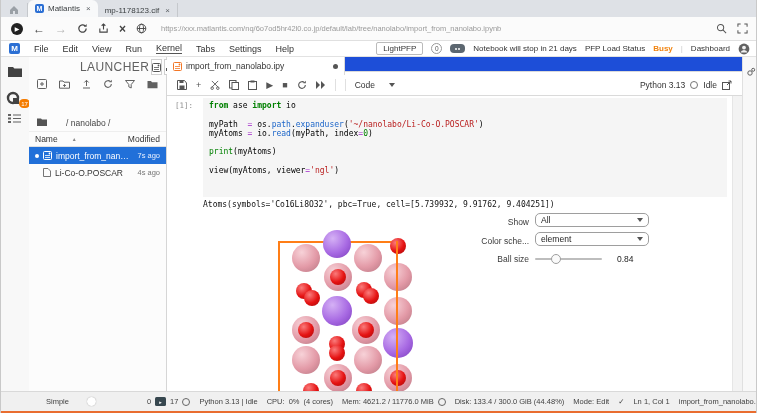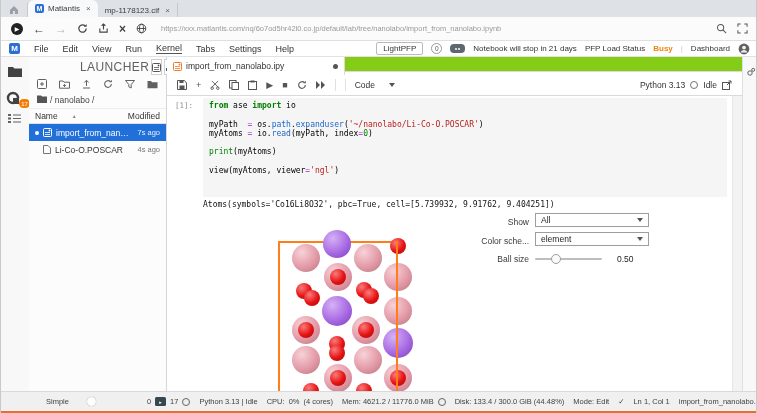--- a/index.html
+++ b/index.html
@@ -42,32 +42,32 @@
   .activitybar{position:absolute;left:0;top:57px;width:28px;height:334px;background:#f8f8f8;border-right:1px solid #e0e0e0;}
   .abicon{position:absolute;left:7px;color:#424242;}
   .badge17{position:absolute;left:13px;top:8px;min-width:9px;height:9px;background:#f57c00;color:#fff;border-radius:5px;
            font-size:6px;display:flex;align-items:center;justify-content:center;padding:0 1px;}
   .sidebar{position:absolute;left:28px;top:57px;width:138px;height:334px;background:#fcfcfc;border-right:1px solid #d6d6d6;box-sizing:border-box;}
   .launchrow{display:flex;align-items:center;height:20px;padding:0 4px;gap:2px;}
   .launchlbl{font-size:12px;letter-spacing:.4px;color:#616161;flex:1;margin-left:47px;}
   .lbtn{width:20px;height:14px;border:1px solid #d0d0d0;background:#fff;display:flex;align-items:center;justify-content:center;}
   .lbtn.blue{background:#1976d2;border-color:#1976d2;}
   .ftools{display:flex;align-items:center;justify-content:space-between;padding:2px 8px 3px 8px;}
-  .crumb{display:flex;gap:3px;font-size:8.5px;color:#444;padding:3px 8px;}
+  .crumb{display:flex;gap:19px;font-size:8.5px;color:#444;padding:3px 8px;margin-top:23px;}
   .fhead{display:flex;align-items:center;font-size:8.5px;color:#333;padding:2px 6px;border-bottom:1px solid #e0e0e0;border-top:1px solid #eee;}
   .fhead .sortc{color:#888;font-size:5px;margin-left:14px;}
   .fhead .modh{margin-left:auto;}
   .frow{display:flex;align-items:center;height:17px;font-size:8.5px;color:#333;padding:0 6px;gap:4px;}
   .frow.sel{background:#2170d9;color:#fff;}
   .fname{white-space:nowrap;overflow:hidden;text-overflow:ellipsis;flex:1;}
   .fage{font-size:7.5px;}
   .frow.sel .fage{color:#e8f0fe;} .frow:not(.sel) .fage{color:#757575;}
   .dirtydot{width:4px;height:4px;border-radius:50%;background:#fff;}
   
-  .doctabbar{position:absolute;left:166px;top:57px;width:575px;height:15px;background:#84cc16;border-bottom:1px solid #dadada;box-sizing:border-box;}
+  .doctabbar{position:absolute;left:166px;top:57px;width:575px;height:15px;background:#1d4ed8;border-bottom:1px solid #dadada;box-sizing:border-box;}
   .doctab{position:absolute;left:0;top:0;height:18px;width:178px;background:#fff;border-right:1px solid #dadada;
           display:flex;align-items:center;gap:4px;padding:0 6px;font-size:8.5px;color:#333;box-sizing:border-box;}
   .ddot{width:5px;height:5px;border-radius:50%;background:#555;margin-left:auto;}
   .nbtoolbar{position:absolute;left:166px;top:75px;width:575px;height:21px;background:#fff;border-bottom:1px solid #dadada;
              display:flex;align-items:center;gap:9px;padding:0 10px;box-sizing:border-box;color:#555;}
   .ticon{font-size:9px;line-height:1;color:#555;}
   .tsep{width:1px;height:12px;background:#e0e0e0;}
   .runbg{display:flex;align-items:center;gap:4px;border:1px solid #c8c8c8;border-radius:2px;height:14px;padding:0 5px;font-size:8px;color:#333;background:#fff;}
   .codesel{display:flex;align-items:center;gap:14px;font-size:8.5px;color:#333;}
   .chev{width:0;height:0;border-left:3px solid transparent;border-right:3px solid transparent;border-top:4px solid #555;}
@@ -79,21 +79,21 @@
   .cl{font-family:"DejaVu Sans Mono",monospace;font-size:8px;line-height:9.3px;white-space:pre;color:#000;}
   .tk-k{color:#008000;font-weight:bold;}
   .tk-o{color:#a227c9;}
   .tk-s{color:#ba2121;}
   .tk-n{color:#008000;}
   .tk-f{color:#1d66c9;}
   .tk-b{color:#008000;}
   .outline-text{position:absolute;left:202px;top:200px;font-family:"DejaVu Sans Mono",monospace;font-size:8px;color:#111;white-space:pre;}
   
   .wlabel{position:absolute;font-size:8.5px;color:#3a3a3a;text-align:right;width:60px;}
-  .wselect{position:absolute;width:114px;height:14px;border:1px solid #9e9e9e;border-radius:0;background:#fff;
+  .wselect{position:absolute;width:114px;height:14px;border:1px solid #9e9e9e;border-radius:5px;background:#fff;
            display:flex;align-items:center;font-size:8.5px;color:#222;padding:0 5px;box-sizing:border-box;z-index:30;}
   .wselect .chev{margin-left:auto;}
   .strack{position:absolute;width:67px;height:2px;background:#bdbdbd;border-radius:1px;z-index:30;}
   .sthumb{position:absolute;width:10px;height:10px;border-radius:50%;background:#fafafa;border:1px solid #9e9e9e;box-sizing:border-box;z-index:31;}
   .sval{position:absolute;font-size:8.5px;color:#222;z-index:30;}
   
   .viewer{position:absolute;left:168px;top:215px;width:563px;height:176px;background:#fff;overflow:hidden;}
   .cellbox{position:absolute;border:2px solid #ff7e17;z-index:1;}
   .cellline{position:absolute;background:#ff7e17;z-index:12;}
   .atom{position:absolute;border-radius:50%;z-index:5;}
@@ -398,21 +398,21 @@
     <span class="chev"></span>
   </div>
   <span class="wlabel" style="left:468px;top:236px">Color sche...</span>
   <div class="wselect" style="left:534px;top:232px">
     <span>element</span>
     <span class="chev"></span>
   </div>
   <span class="wlabel" style="left:468px;top:254px">Ball size</span>
   <div class="strack" style="left:534px;top:258px"></div>
   <div class="sthumb" style="left:550px;top:254px"></div>
-  <span class="sval" style="left:616px;top:254px">0.50</span>
+  <span class="sval" style="left:616px;top:254px">0.84</span>
 
   <div class="nbscroll"></div>
 
   <div class="rightstrip">
     <svg style="margin:10px auto 0" width="10" height="10" viewBox="0 0 10 10">
         <circle cx="4" cy="6" r="2.2" stroke="#616161" fill="none"></circle>
         <circle cx="7.2" cy="2.8" r="1.5" stroke="#616161" fill="none"></circle>
       </svg>
   </div>
 

